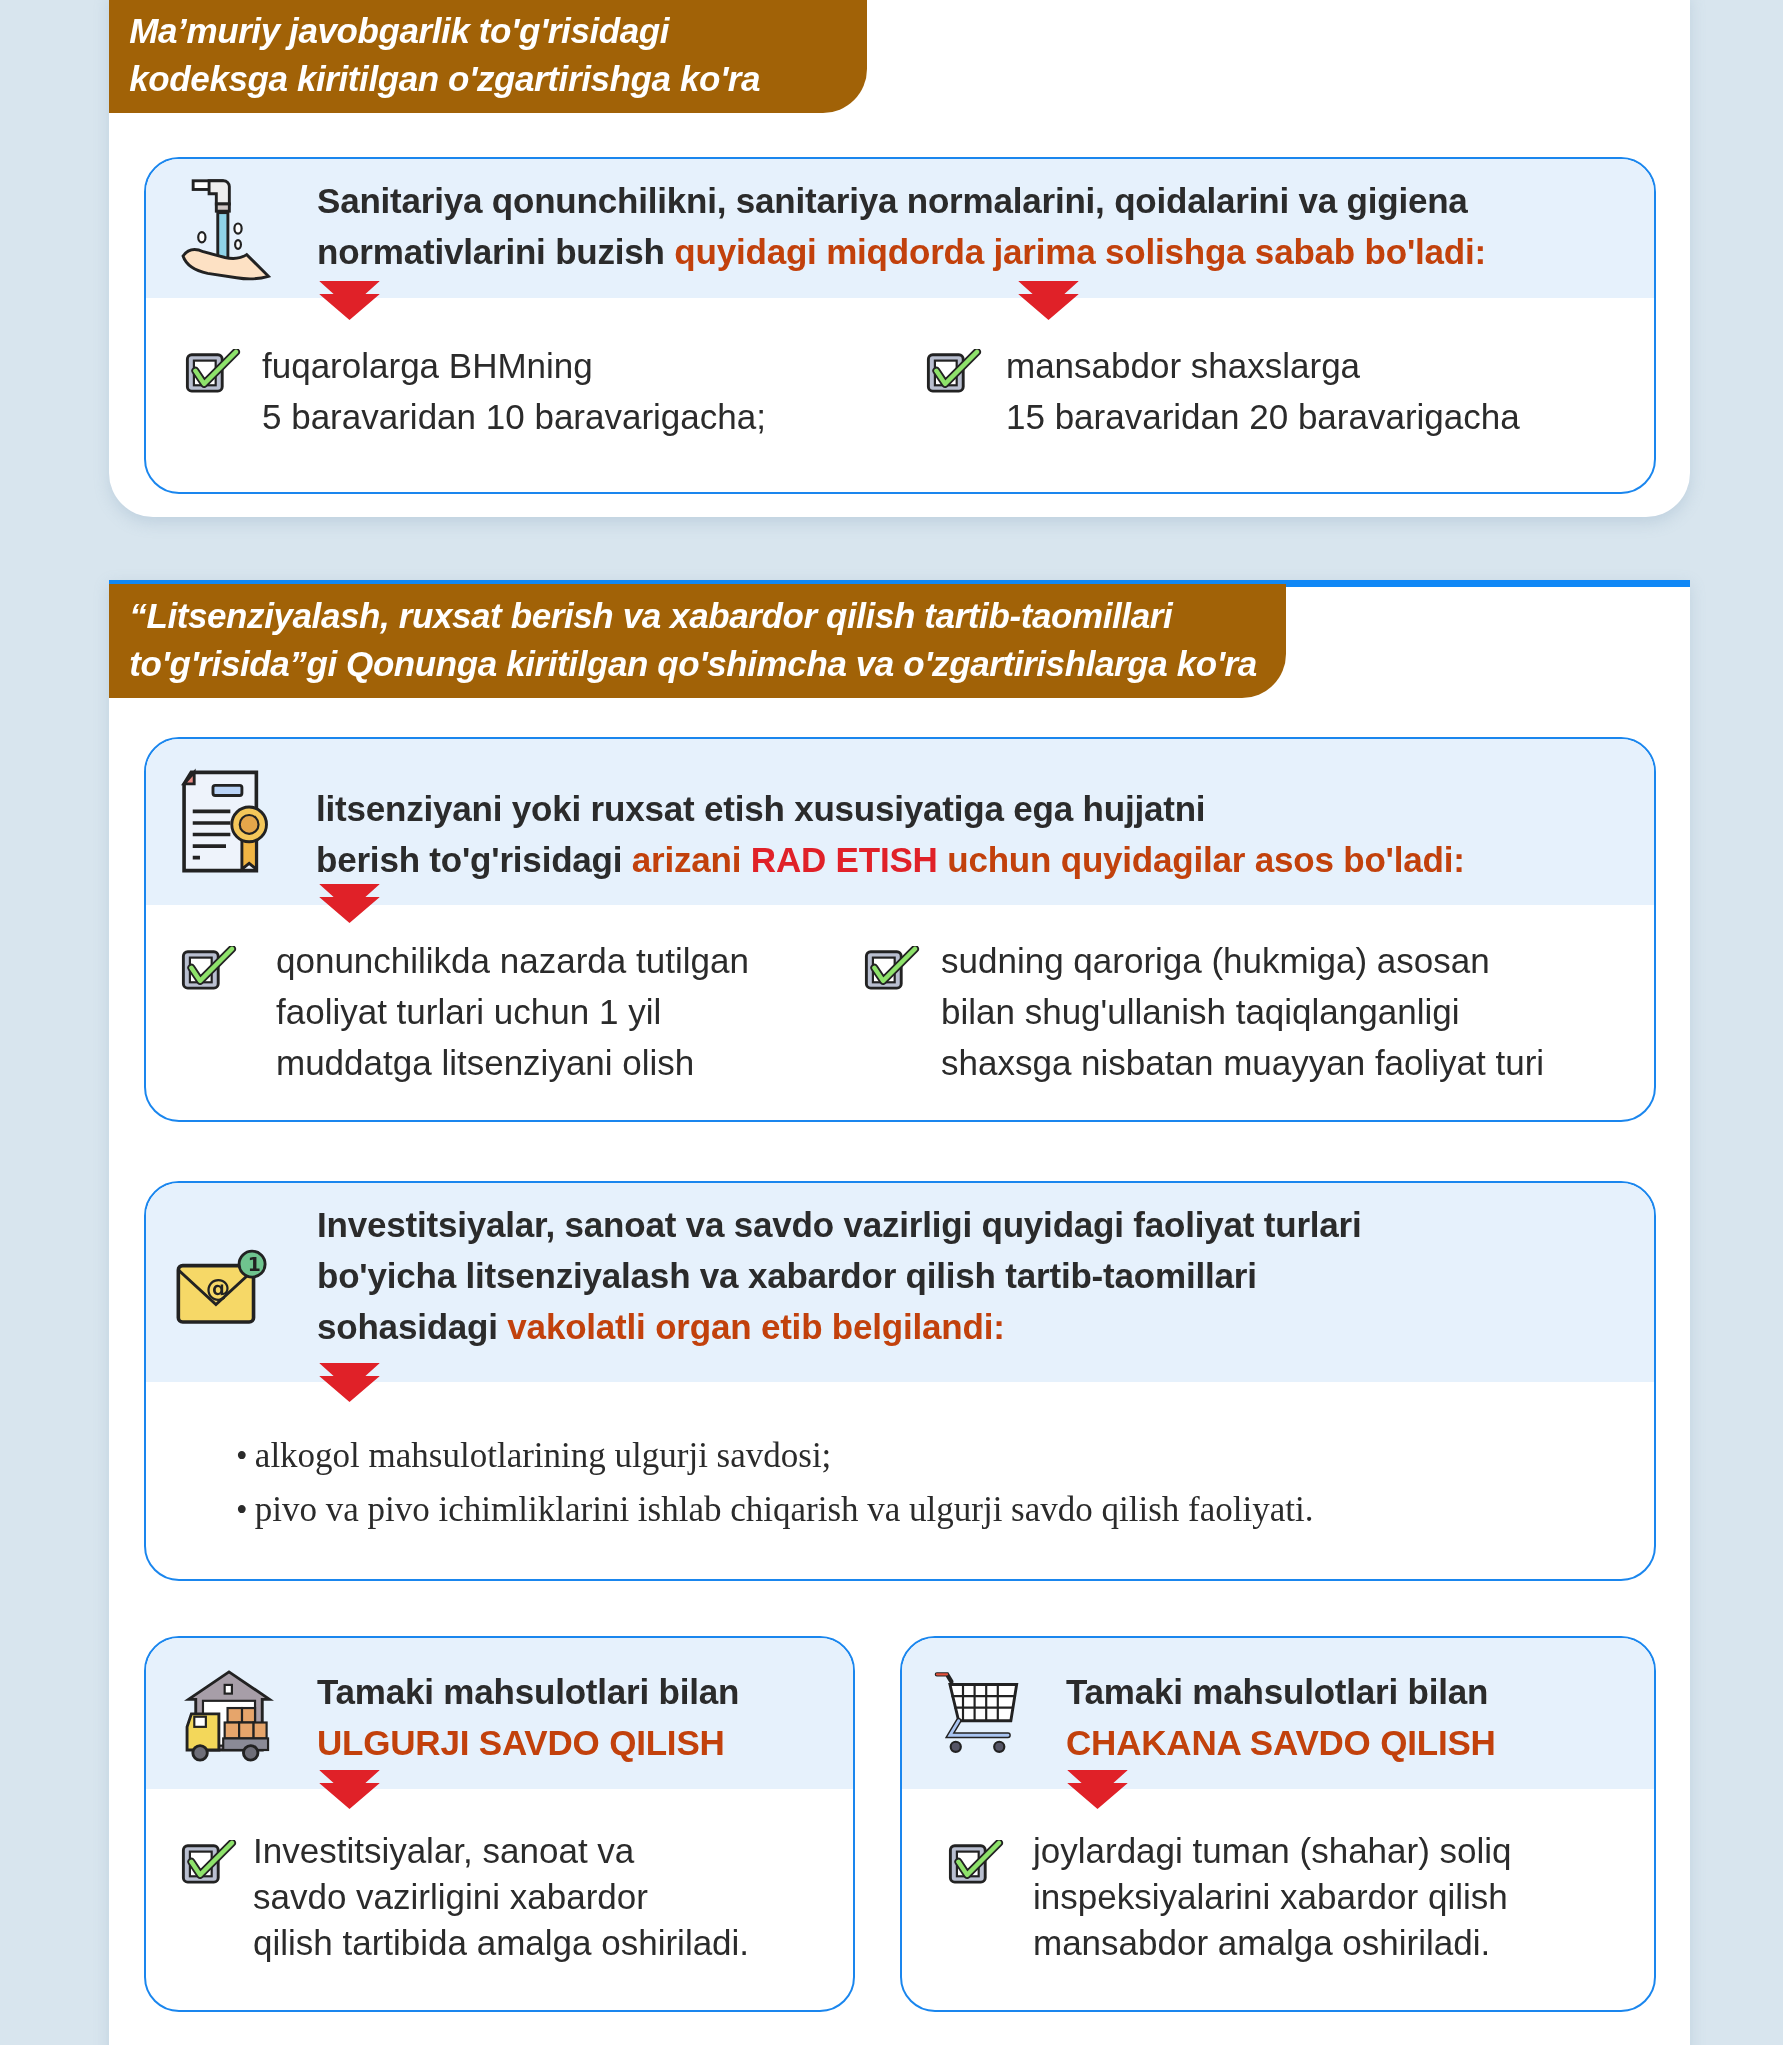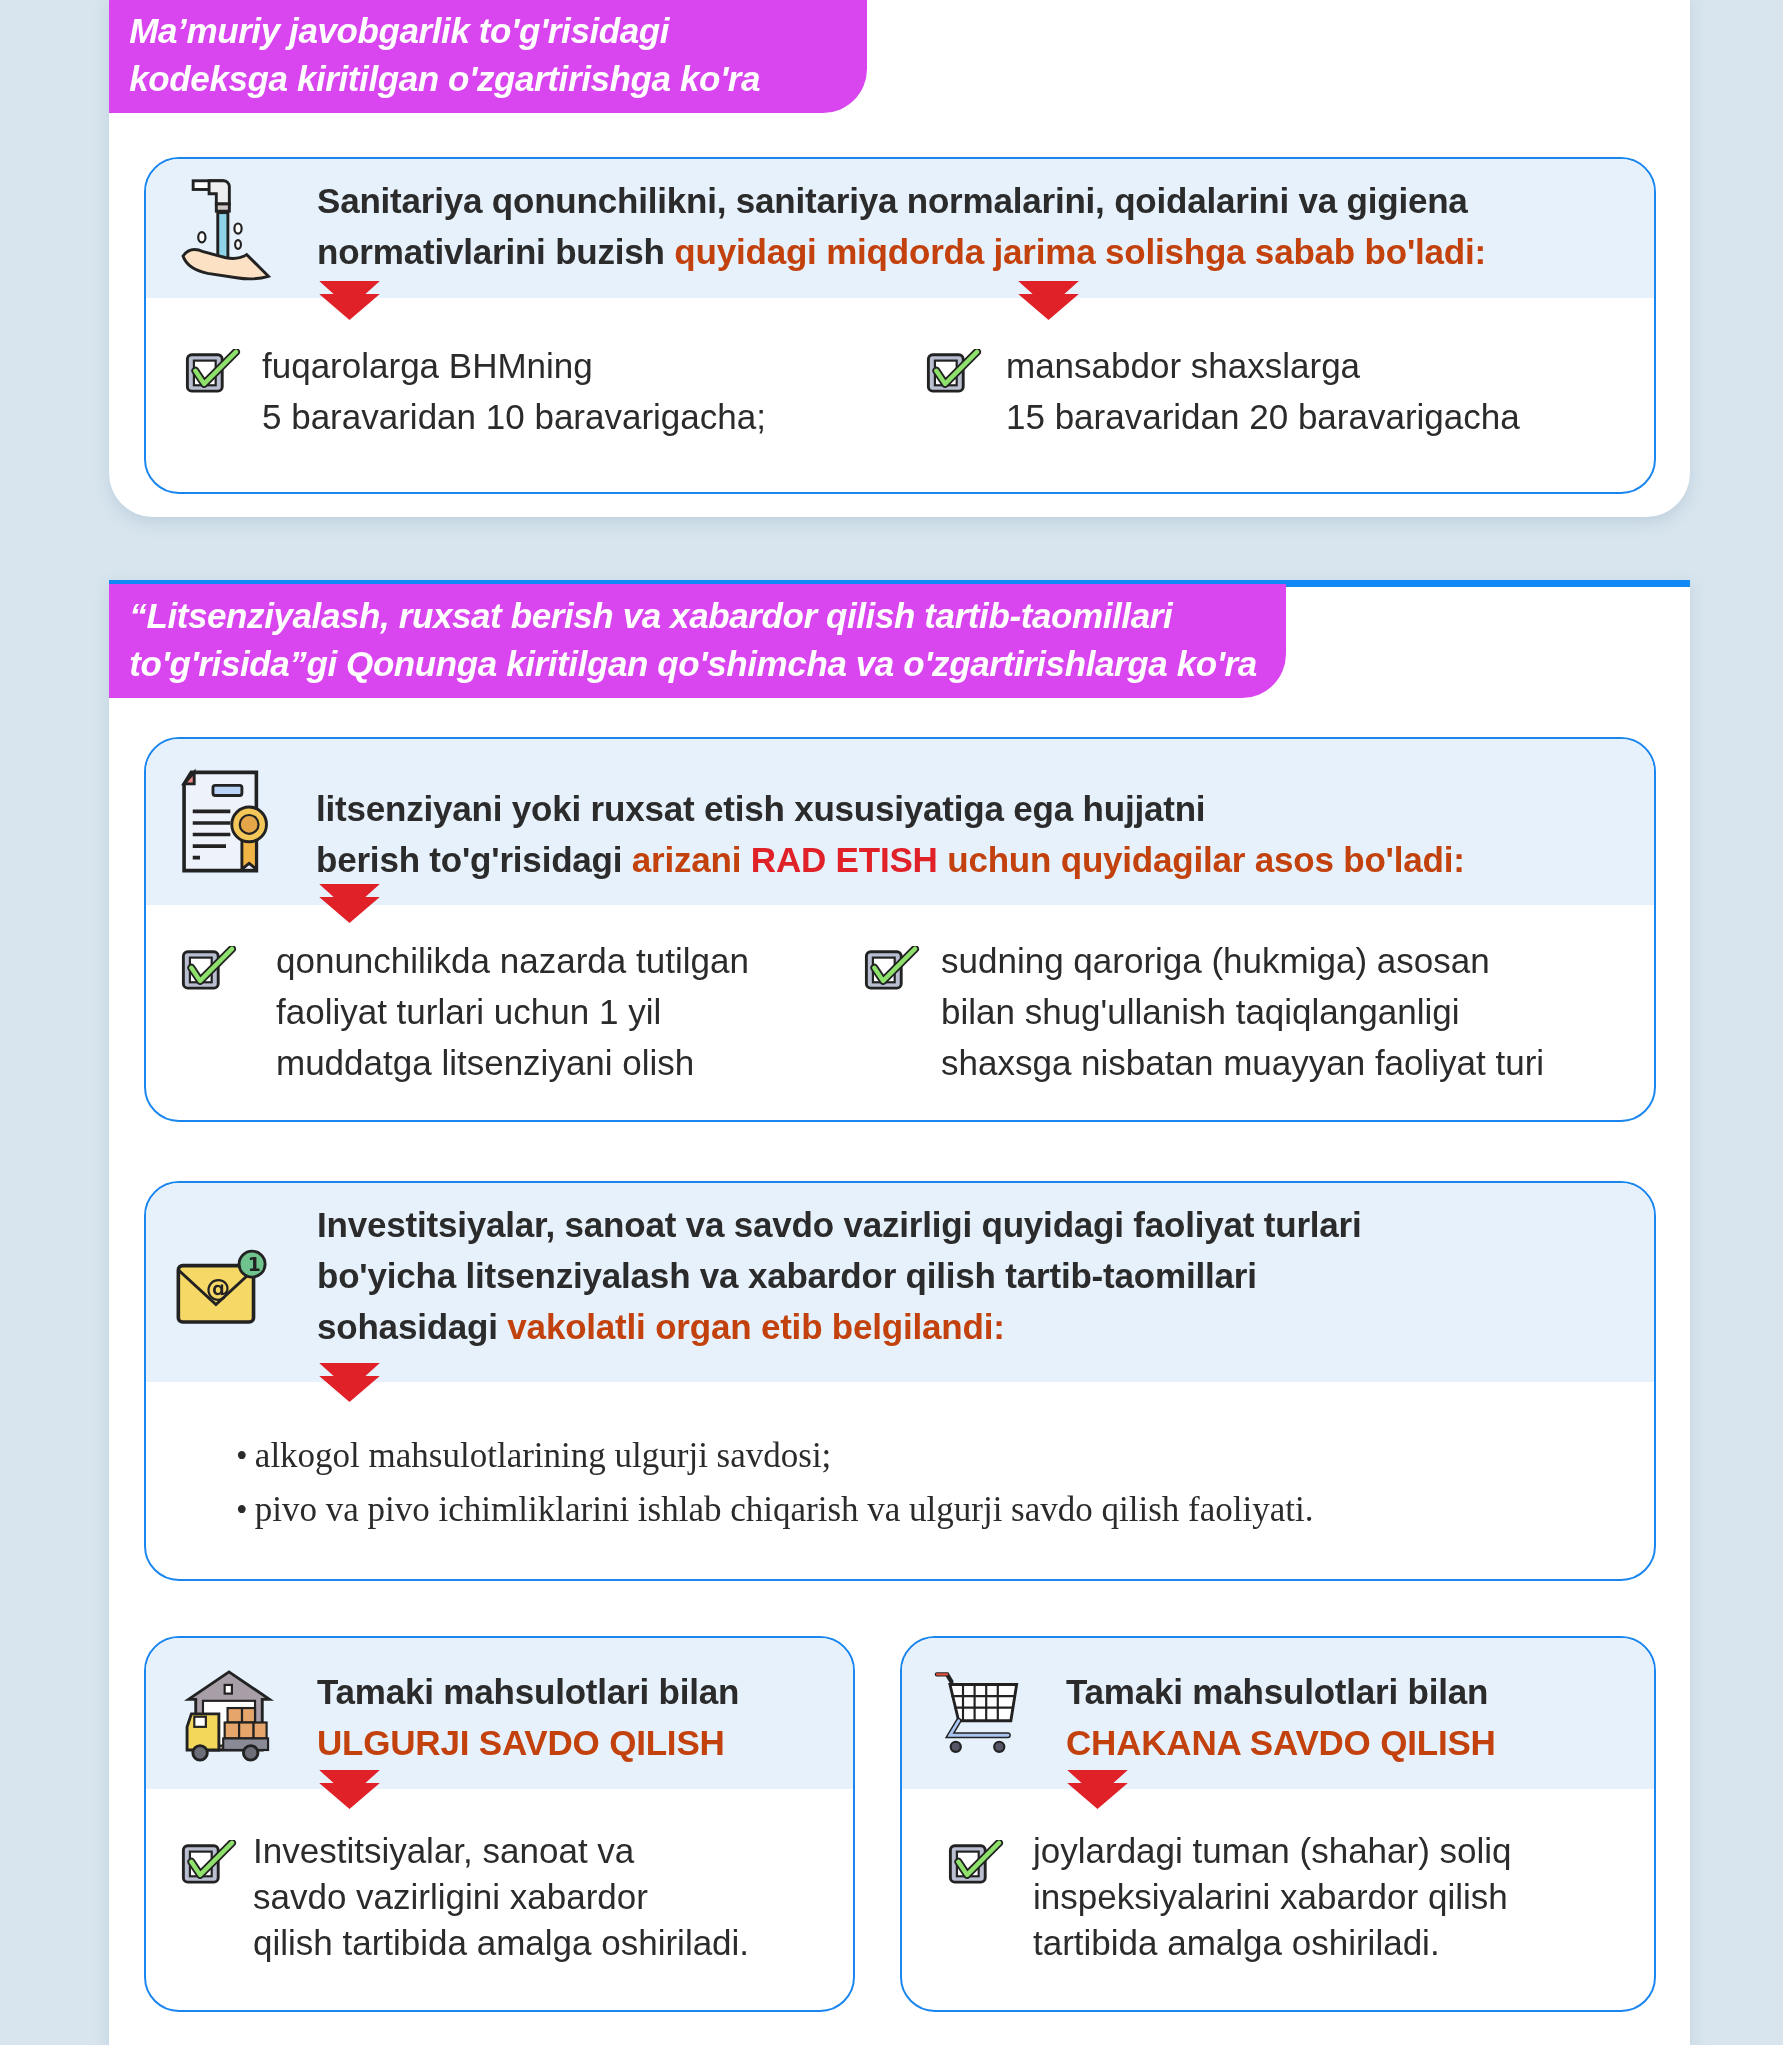--- a/index.html
+++ b/index.html
@@ -1,19 +1,19 @@
 <!DOCTYPE html>
 <html style="font-size:11.6px"><head>
 <meta charset="utf-8">
 <style>
   *{box-sizing:border-box;margin:0;padding:0}
   body{width:1784px;height:2046px;background:#d8e5ee;font-family:"Liberation Sans","DejaVu Sans",sans-serif;position:relative;overflow:hidden}
   .panel{position:absolute;left:109px;width:1581px;background:#fff;border-radius:0 0 44px 44px;box-shadow:0 5.8px 14.5px rgba(120,150,180,0.25)}
   .panel .topline{position:absolute;left:0;top:0;right:0;height:7.3px;background:#1088f6}
-  .tab{position:absolute;left:0;top:0;background:#d946ef;color:#fff;font-style:italic;font-weight:bold;font-size:35px;line-height:48px;padding:7.3px 22px 10.2px 20.3px;border-radius:0 0 44px 0;letter-spacing:-0.4px}
+  .tab{position:absolute;left:0;top:0;background:#a16207;color:#fff;font-style:italic;font-weight:bold;font-size:35px;line-height:48px;padding:7.3px 22px 10.2px 20.3px;border-radius:0 0 44px 0;letter-spacing:-0.4px}
   .card{position:absolute;border:2.9px solid #1a86ee;border-radius:35px;background:#fff;overflow:hidden}
   .band{position:absolute;left:0;right:0;top:0;background:#e6f1fc}
   .icon{position:absolute}
   .htext{position:absolute;font-weight:bold;font-size:35px;line-height:51px;color:#2b2b2b;letter-spacing:-0.2px}
   .blue{color:#c2410c}
   .red{color:#e02128}
   .arrow{position:absolute;width:61px;height:39px}
   .item{position:absolute;font-size:35px;line-height:51px;color:#2b2b2b}
   .item b{font-weight:normal}
   .chk{position:absolute;width:57px;height:45px}
@@ -207,17 +207,17 @@
     </div>
     <svg class="arrow" style="left:165px;top:132px" viewBox="0 0 84 54" width="61" height="39">
         <use href="#sym-arrow"></use>
       </svg>
     <svg class="chk" style="left:46px;top:202px" viewBox="0 0 78 62" width="57" height="45">
         <use href="#sym-check"></use>
       </svg>
     <div class="item" style="left:131px;top:190px;line-height:46px;">
       <div>joylardagi tuman (shahar) soliq</div>
       <div>inspeksiyalarini xabardor qilish</div>
-      <div>tartibida amalga oshiriladi.</div>
+      <div>mansabdor amalga oshiriladi.</div>
     </div>
   </div>
 </div>
 
 
 </body></html>

